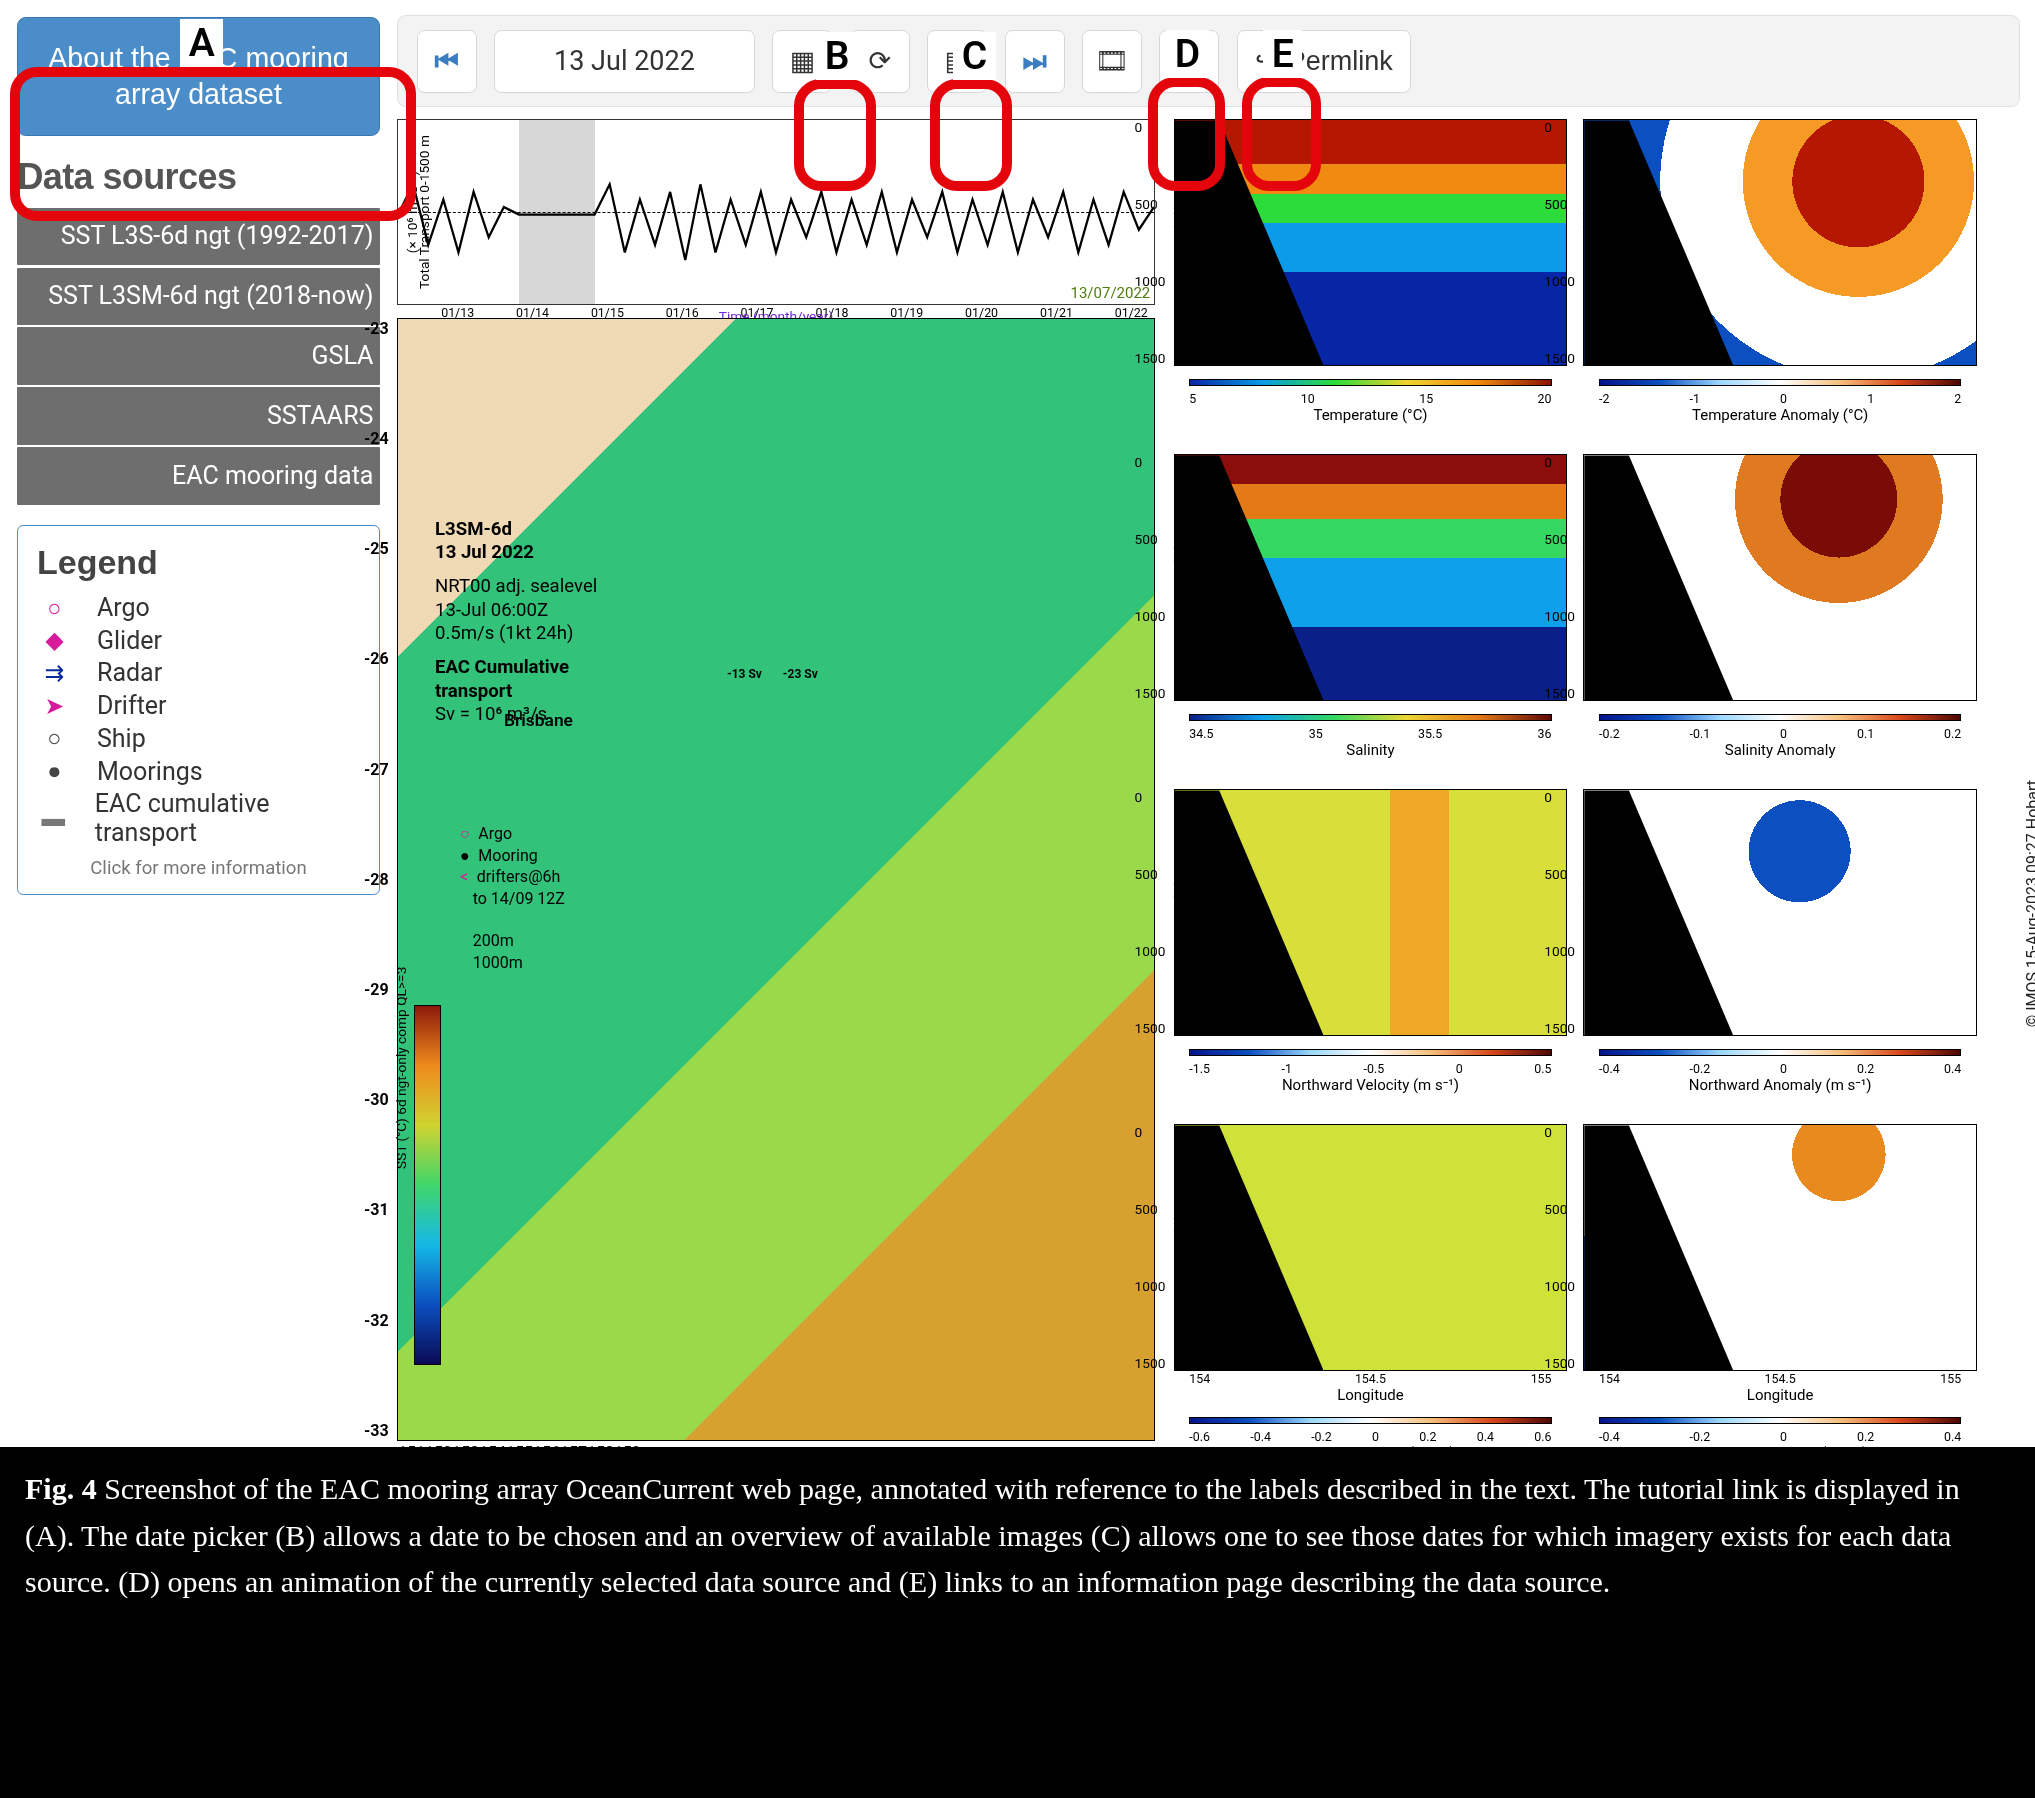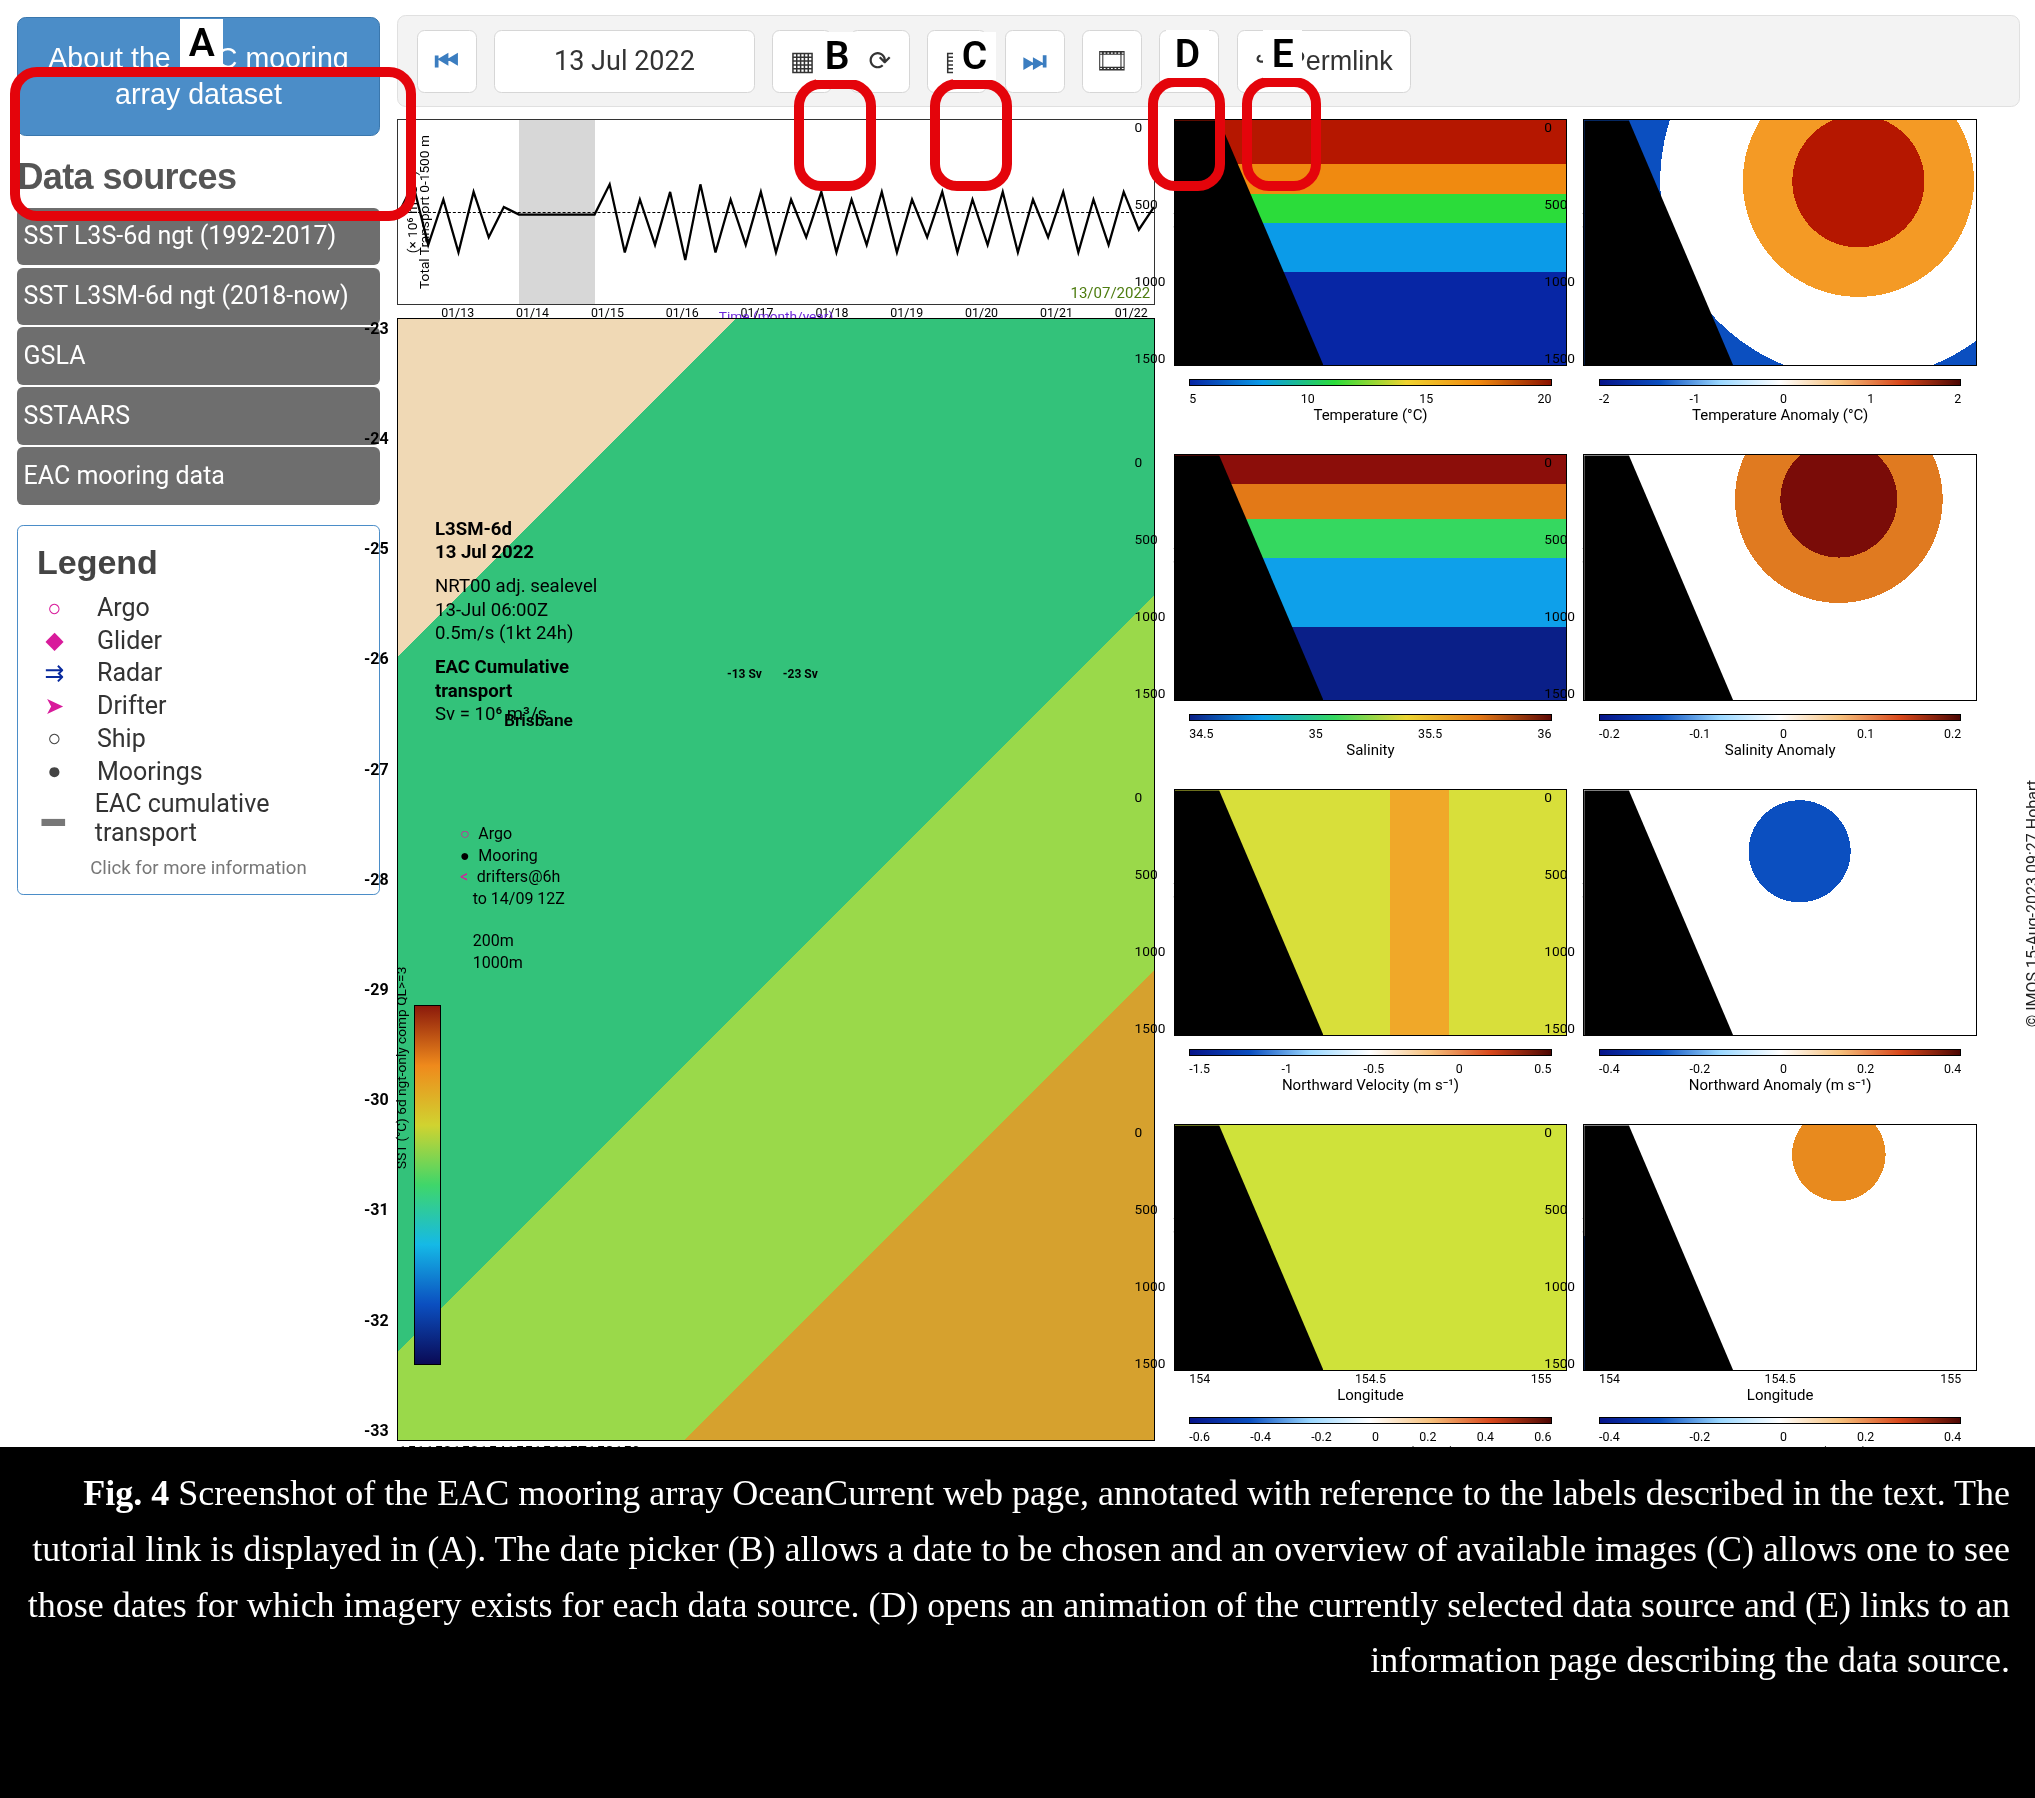--- a/index.html
+++ b/index.html
@@ -42,23 +42,23 @@
     font-weight: 700;
     color: #555;
     font-size: 36px;
     letter-spacing: -0.6px;
   }
   .ds-list { display:flex; flex-direction:column; gap:2.5px; }
   .ds-item {
     background:#6E6E6E;
     color:#fff;
     font-size:25px;
-    text-align:left;
+    text-align:right;
     padding:13.7px 6.2px;
-    border-radius:6px;
+    border-radius:1px;
     line-height:1.2;
     cursor:pointer;
   }
   .legend-box {
     border:1.2px solid #4B8DC8;
     border-radius:6.2px;
     padding:17.4px 18.6px 13.7px 18.6px;
     color:#444;
   }
   .legend-title { font-family:"Arial Narrow",Arial,sans-serif; font-weight:700; font-size:34px; margin-bottom:11.2px; color:#444; }
@@ -202,23 +202,22 @@
     padding:1.2px 8.7px;
     text-align:center;
   }
   
   .caption {
     position:absolute;
     left:25px; right:25px;
     top:1466px;
     color:#fff;
     font-family: Georgia, "Times New Roman", serif;
-    font-size:36px;
+    font-size:30px;
     line-height:1.55;
-    text-align:right;
   }
   .caption .fig { font-weight:700; }
   
   .ts-squiggle {
     position:absolute; left:0; right:0; top:10%; bottom:10%;
   }
 </style>
 </head>
 <body>
 

